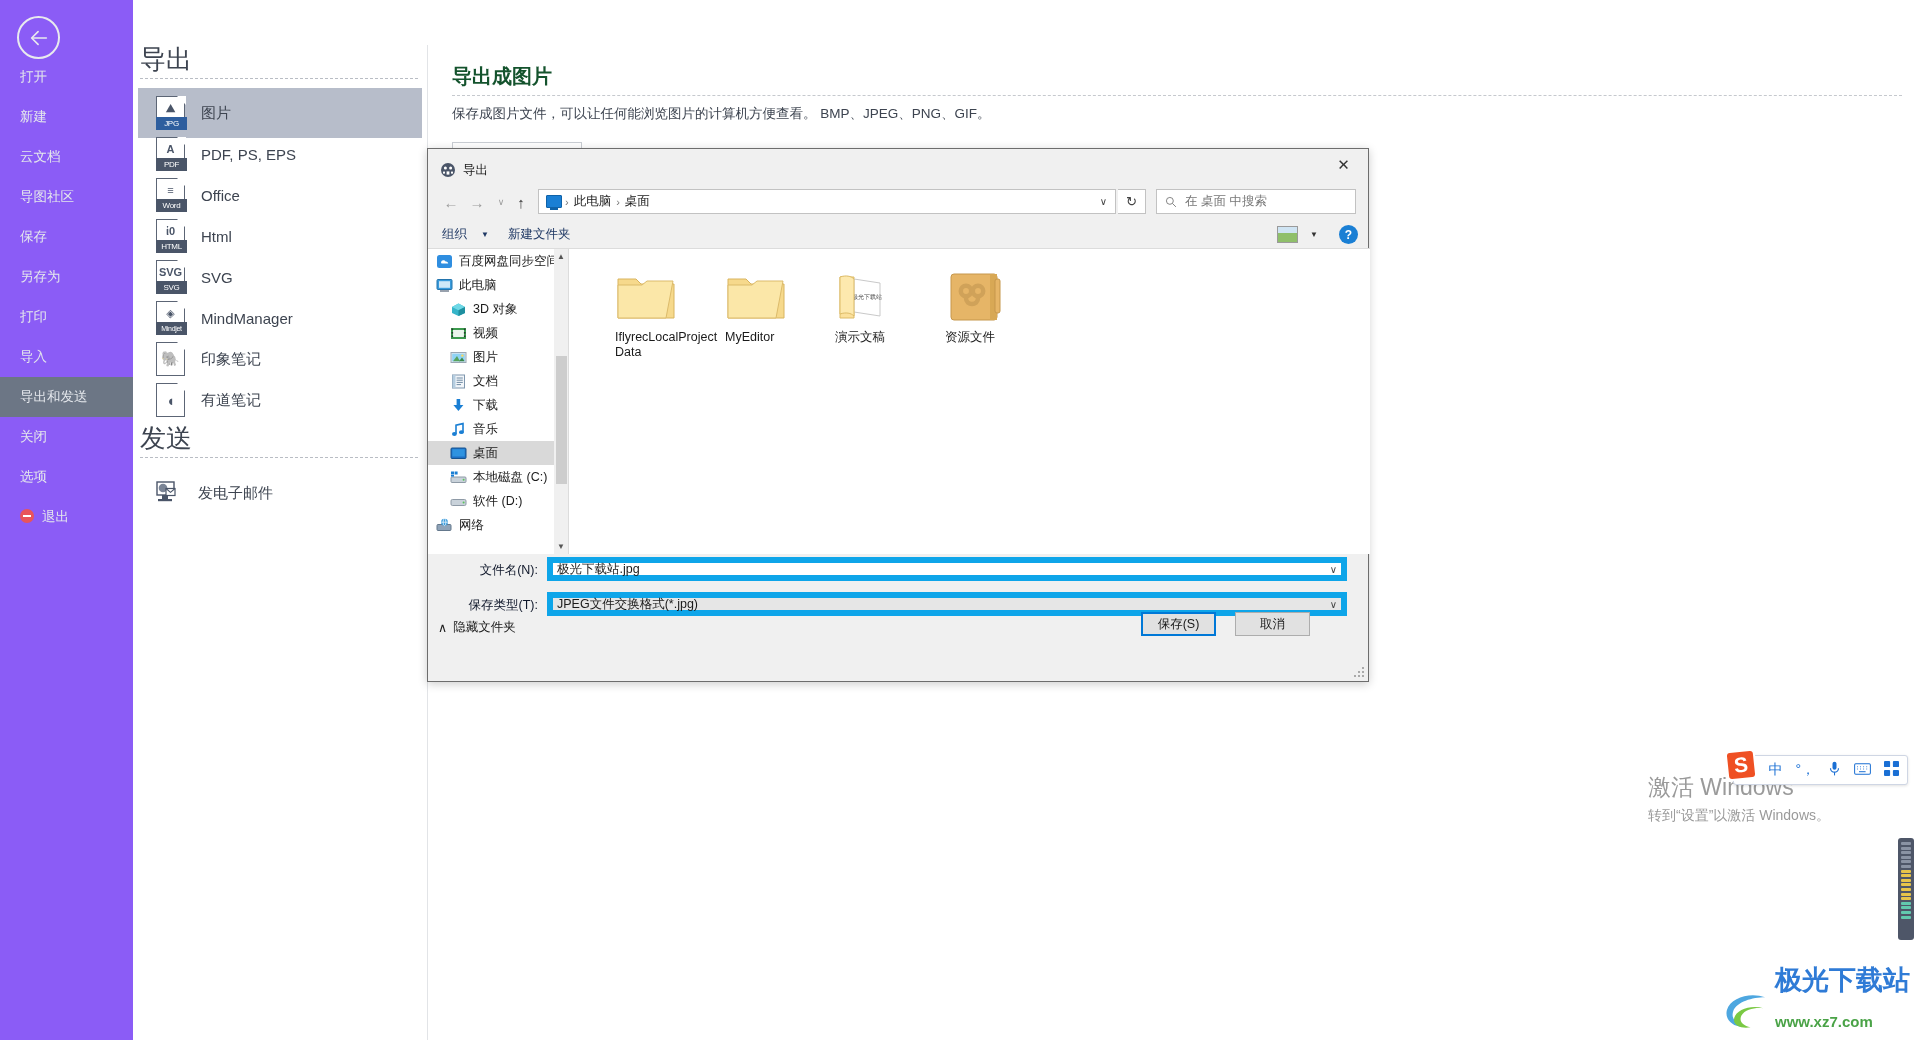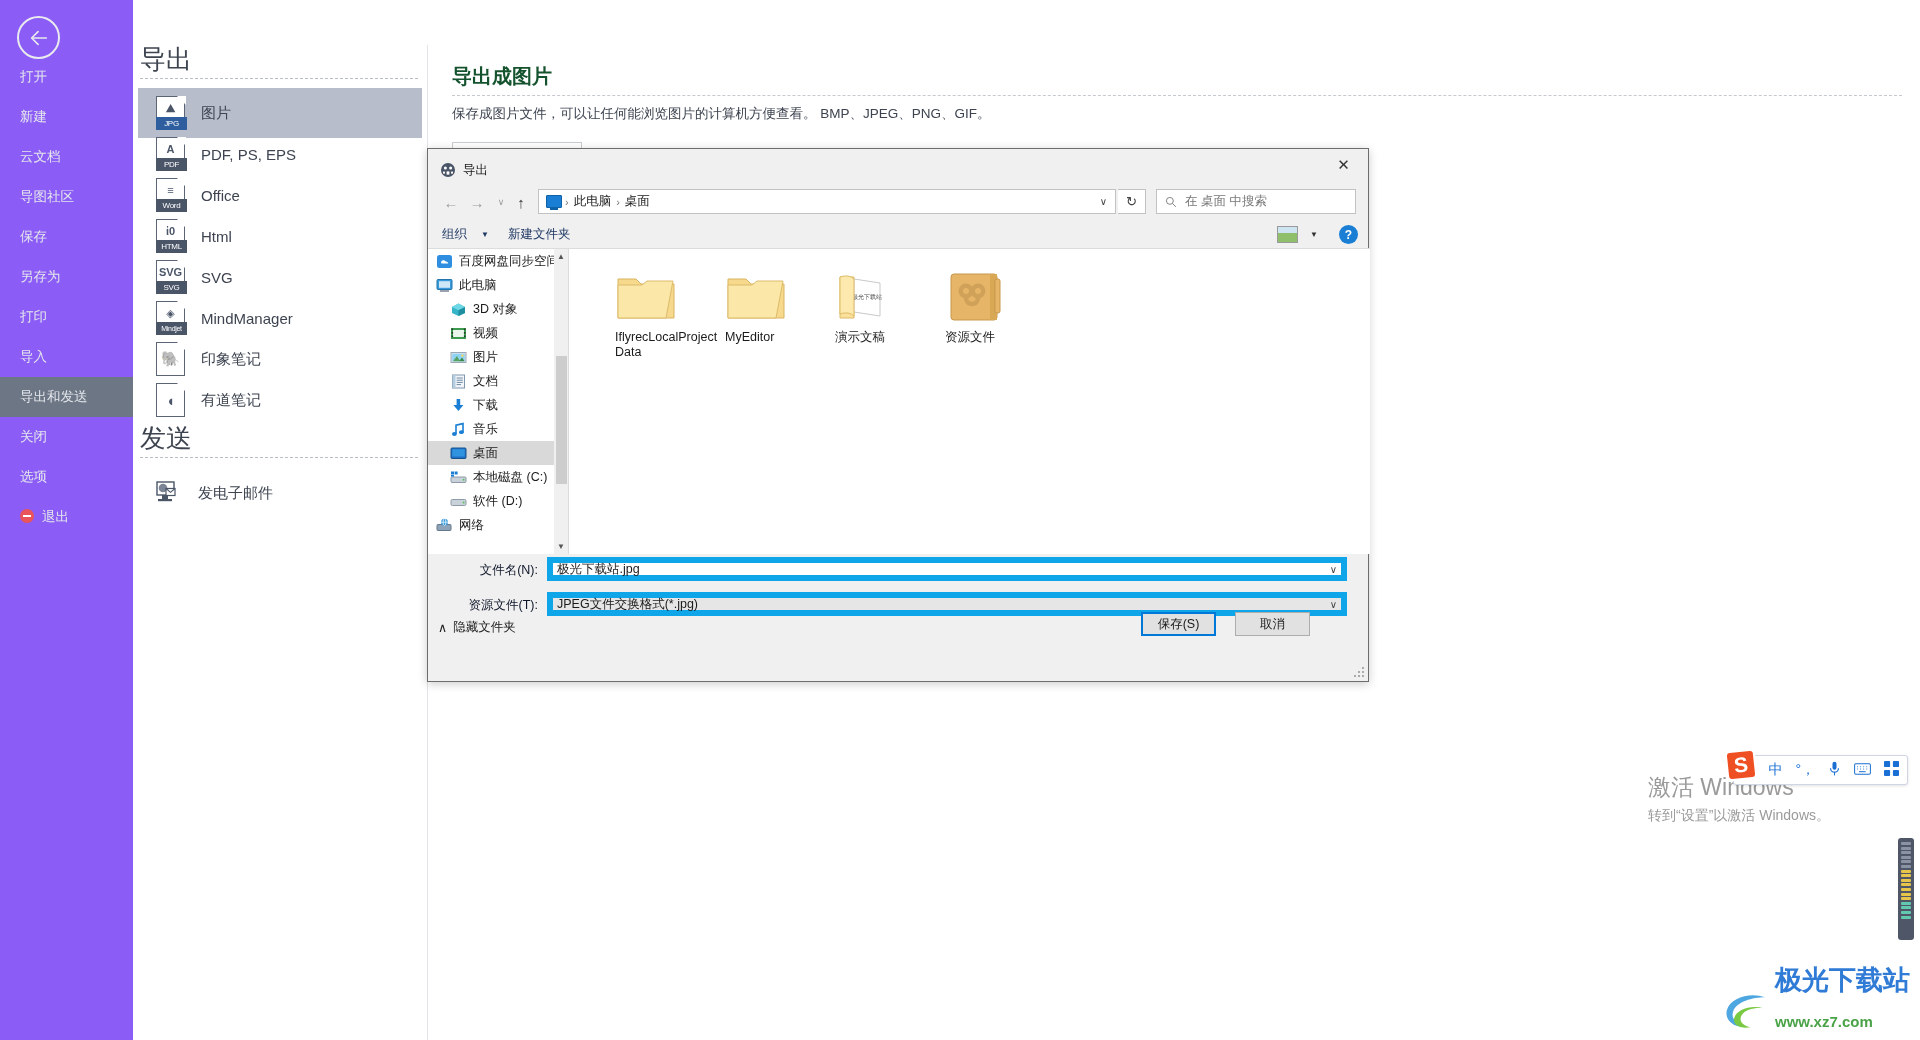--- a/index.html
+++ b/index.html
@@ -686,21 +686,21 @@
 
   <div id="fields">
     <div class="fieldrow">
       <div class="fieldlabel">文件名(N):</div>
       <div class="fieldinput">
         <span>极光下载站.jpg</span>
         <span class="fieldcaret">∨</span>
       </div>
     </div>
     <div class="fieldrow">
-      <div class="fieldlabel">资源文件(T):</div>
+      <div class="fieldlabel">保存类型(T):</div>
       <div class="fieldinput readonly">
         <span>JPEG文件交换格式(*.jpg)</span>
         <span class="fieldcaret">∨</span>
       </div>
     </div>
   </div>
 
   <div id="hidefolders">
     <span>∧</span>
     <span>隐藏文件夹</span>

